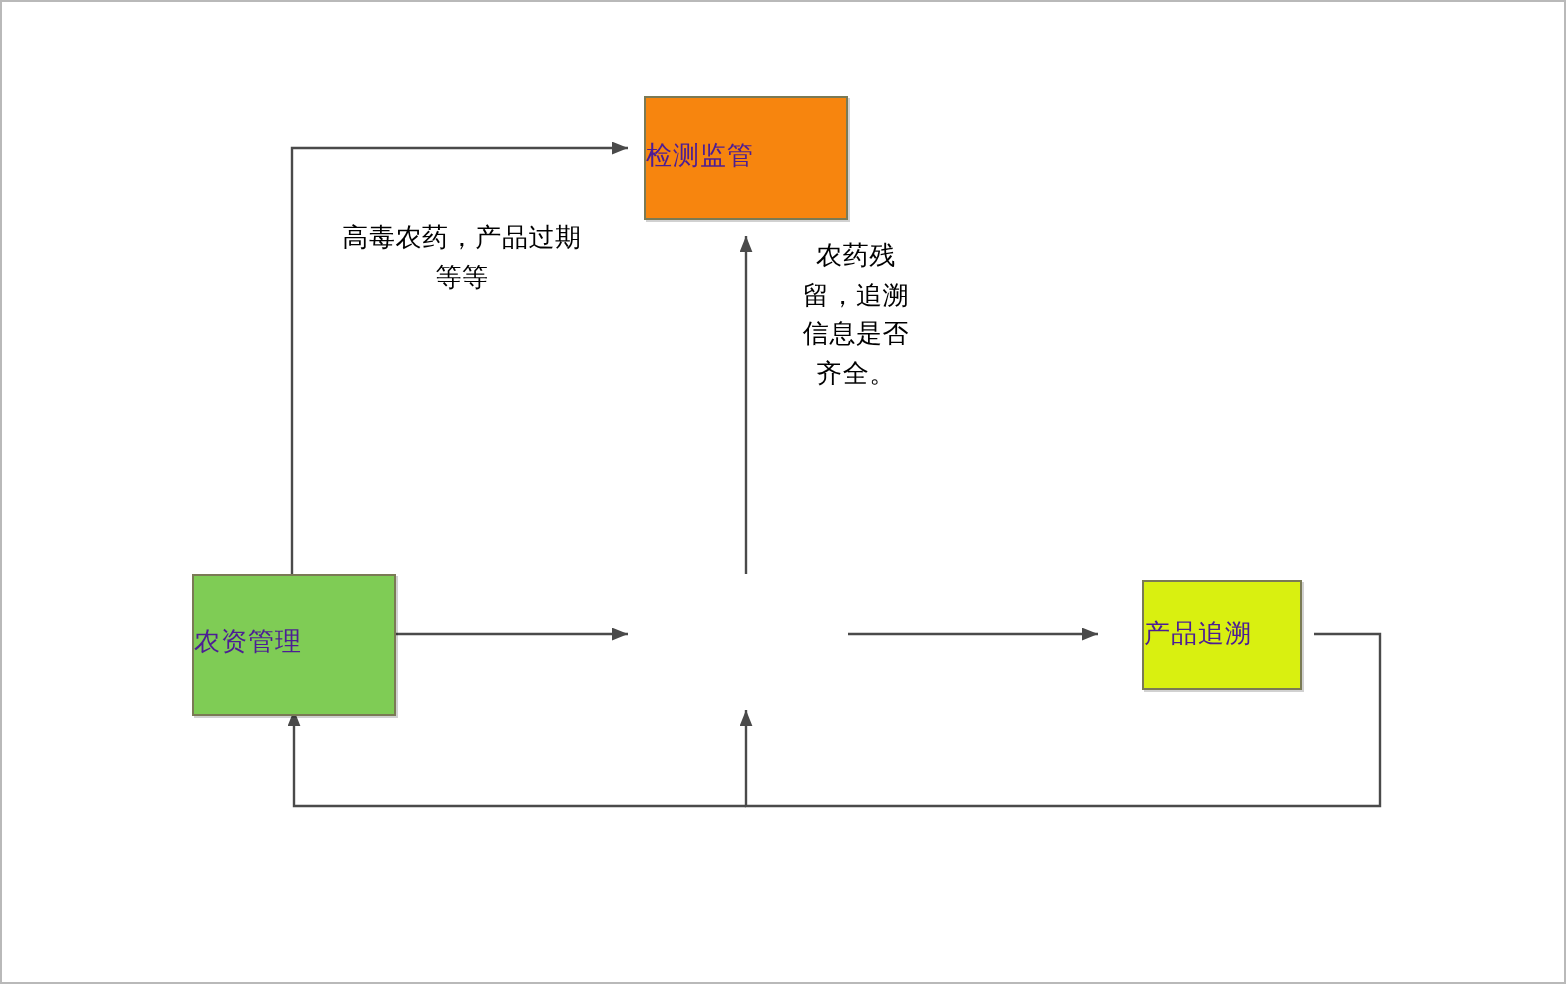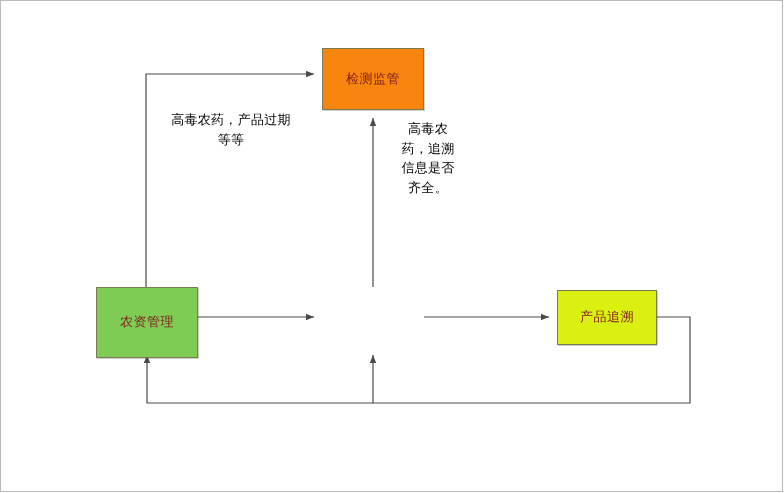--- a/index.html
+++ b/index.html
@@ -33,23 +33,22 @@
     top: 0;
     width: 784px;
     height: 493px;
   }
   .node {
     position: absolute;
     box-sizing: border-box;
     border: 1px solid #7a7a55;
     display: flex;
     align-items: center;
-    justify-content: center;
     text-align: center;
-    color: #7f1d1d;
+    color: #4c1d95;
     font-size: 13px;
     line-height: 1.25;
     letter-spacing: 0.5px;
     box-shadow: 1px 1px 0 rgba(0,0,0,0.18);
   }
   .note {
     position: absolute;
     color: #000000;
     font-size: 13px;
     line-height: 1.5;
@@ -102,21 +101,21 @@
 
   <div class="node" style="left:322px; top:48px; width:102px; height:62px; background:#f7850e;">
     <span>检测监管</span>
   </div>
 
   <div class="node" style="left:96px; top:287px; width:102px; height:71px; background:#7fcc55;">
     <span>农资管理</span>
   </div>
 
 
-  <div class="node" style="left:557px; top:290px; width:100px; height:55px; background:#d9f010;font-family:Liberation Serif, serif;">
+  <div class="node" style="left:571px; top:290px; width:80px; height:55px; background:#d9f010;font-family:Liberation Serif, serif;">
     <span>产品追溯</span>
   </div>
 
   <div class="note" style="left:160px; top:110px; width:120px;margin-left:11px;">高毒农药，产品过期等等</div>
 
-  <div class="note note-narrow" style="left:400px; top:119px; width:56px;">高毒农药，追溯信息是否齐全。</div>
+  <div class="note note-narrow" style="left:400px; top:119px; width:56px;">农药残留，追溯信息是否齐全。</div>
 
 </div>
 
 </body></html>

